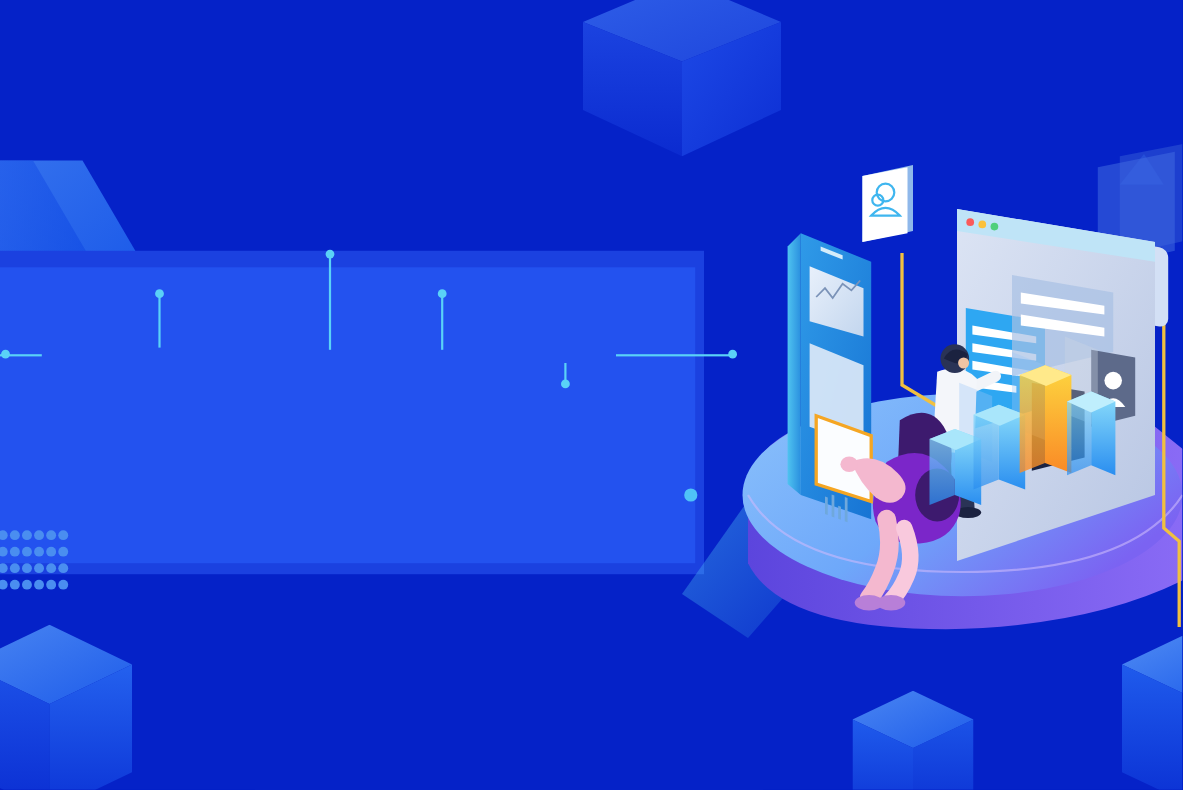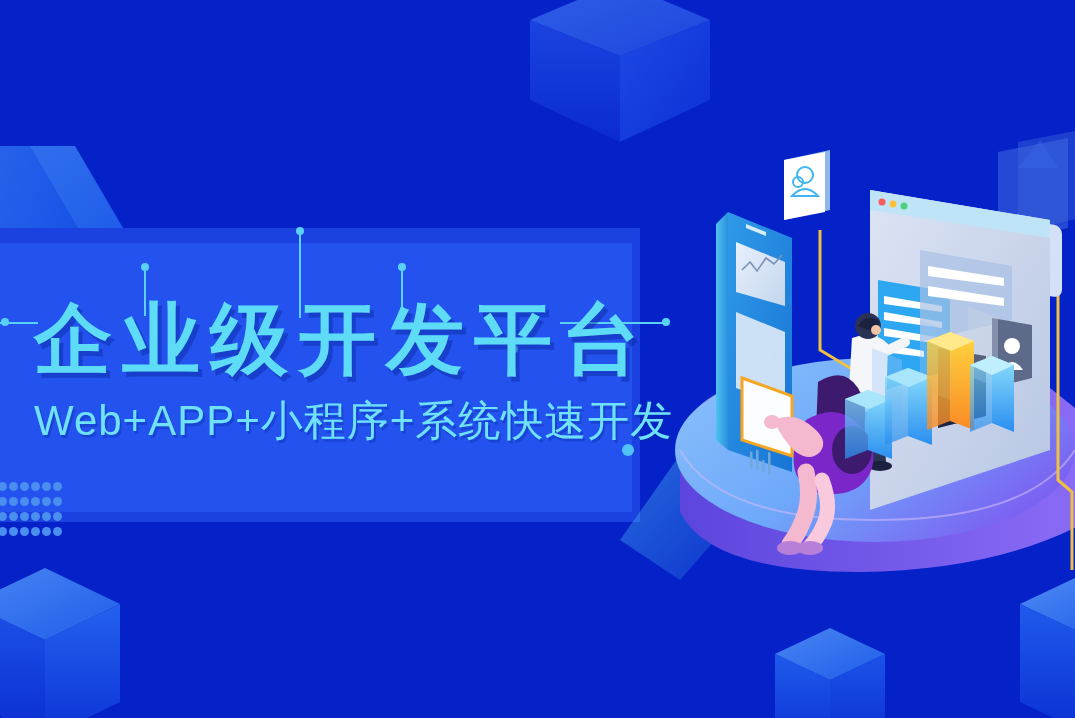--- a/index.html
+++ b/index.html
@@ -202,22 +202,20 @@
 
   <div class="vline" style="left:513px;top:330px;height:18px;"></div>
   <div class="vdot" style="left:510px;top:345px;"></div>
 
   <div class="hline" style="left:0px;top:322px;width:38px;"></div>
   <div class="vdot" style="left:1px;top:318px;"></div>
 
   <div class="hline" style="left:560px;top:322px;width:108px;"></div>
   <div class="vdot" style="left:662px;top:318px;"></div>
 
-  <div class="headline">企业级开发平台</div>
-  <div class="subline">Web+APP+小程序+系统快速开发</div>
 
   <svg id="illo" viewBox="0 0 470 500">
     <defs>
       <linearGradient id="platTop" x1="0" y1="0" x2="1" y2="0.6">
         <stop offset="0" stop-color="#8cc2fb"></stop>
           <stop offset="0.55" stop-color="#6ea8fa"></stop>
           <stop offset="1" stop-color="#7b63f2"></stop>
       </linearGradient>
       <linearGradient id="platSide" x1="0" y1="0" x2="1" y2="0">
         <stop offset="0" stop-color="#5c45dd"></stop>

